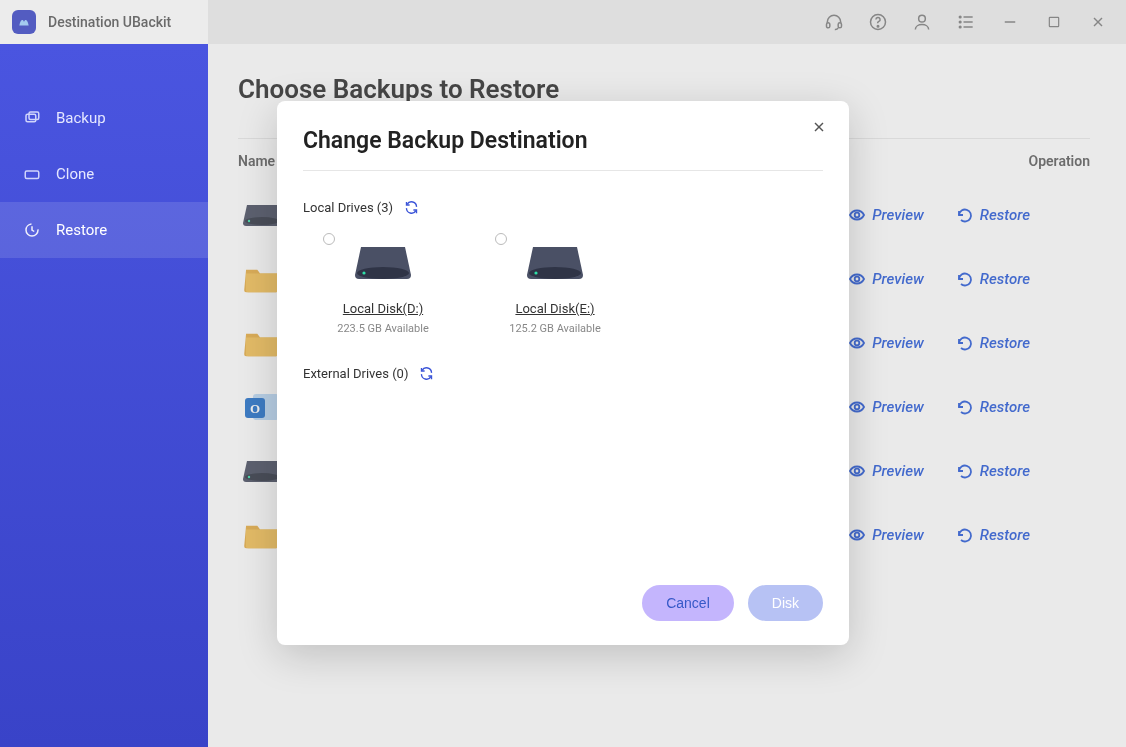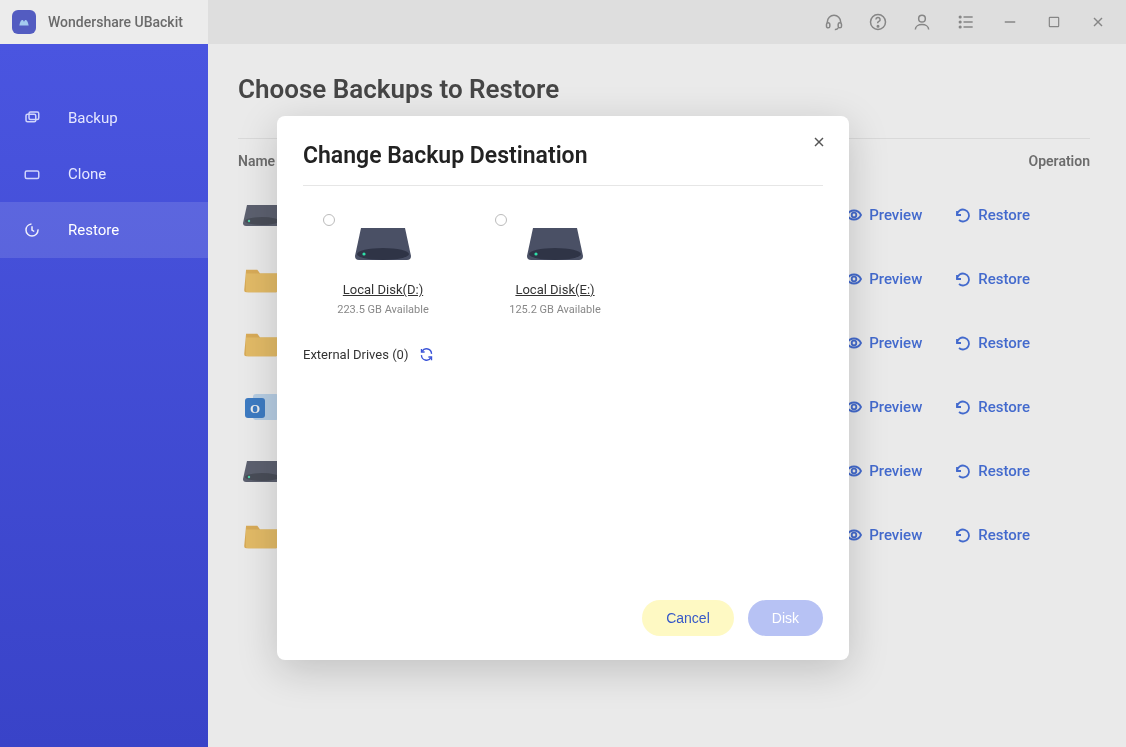--- a/index.html
+++ b/index.html
@@ -27,49 +27,49 @@
   .titlebar-icons .ticon {
     width:20px; height:20px; display:flex; align-items:center; justify-content:center;
     color:#666; cursor:pointer;
   }
   .body-row { flex:1; display:flex; min-height:0;}
   .sidebar {
     width:208px; background: linear-gradient(180deg,#4a55e0 0%, #3943c8 100%);
     color:#fff; display:flex; flex-direction:column; padding-top:6px;
   }
   .sidebar-item {
-    display:flex; align-items:center; gap:26px; padding:18px 22px; font-size:15px;
+    display:flex; align-items:center; gap:14px; padding:18px 22px; font-size:15px;
     color:#e5e7ff; cursor:pointer;
   }
   .sidebar-item.active { background: rgba(255,255,255,0.12); color:#fff; }
   .sidebar-item .sicon { width:20px; height:20px; display:flex; align-items:center; justify-content:center; opacity:.9;}
   .main {
     flex:1; padding:30px 36px 0 30px; position:relative; overflow:hidden;
   }
   .page-title { font-size:26px; font-weight:600; color:#222; margin-bottom:34px;}
   .hr { height:1px; background:#e6e6e6; margin-bottom:14px;}
   .col-header { font-size:14px; color:#555; font-weight:600; margin-bottom:14px; display:flex;}
   .col-name { width:500px;}
   .col-op { padding-left:80px;}
   .backup-list {}
   .backup-row { display:flex; align-items:center; height:64px;}
   .backup-icon { width:48px; display:flex; justify-content:center;}
   .row-actions { margin-left:auto; display:flex; gap:32px; padding-right:60px;}
-  .action-link { display:flex; align-items:center; gap:6px; color:#1e52d6; font-size:15px; font-weight:500; cursor:pointer;}
+  .action-link { display:flex; align-items:center; gap:6px; color:#1e52d6; font-size:15px; font-weight:500; cursor:pointer;font-style:italic;}
   
   .backdrop {
     position:absolute; left:208px; top:0; right:0; bottom:0;
     background: rgba(180,180,180,0.25);
   }
   .backdrop-top {
     position:absolute; left:0; top:0; right:0; height:44px;
     background: rgba(180,180,180,0.22);
   }
   .modal {
-    position:absolute; left:277px; top:116px; width:572px; height:544px;
+    position:absolute; left:277px; top:101px; width:572px; height:544px;
     background:#fff; border-radius:8px; box-shadow:0 10px 40px rgba(0,0,0,.18);
     display:flex; flex-direction:column;
     padding:26px 26px 18px 26px;
   }
   .modal-close {
     position:absolute; top:14px; right:18px; width:24px; height:24px;
     display:flex; align-items:center; justify-content:center; cursor:pointer; color:#666;
   }
   .modal-title { font-size:23px; font-weight:600; color:#222; margin-bottom:16px;}
   .modal-hr { height:1px; background:#e6e6e6; margin-bottom:28px;}
@@ -81,40 +81,40 @@
     position:absolute; top:0; left:6px; width:12px; height:12px; border-radius:50%;
     border:1.6px solid #bbb; background:#fff;
   }
   .drive-img { margin-top:6px; margin-bottom:14px;}
   .drive-name { font-size:13px; color:#333; margin-bottom:6px;text-decoration:underline;}
   .drive-avail { font-size:11px; color:#888;}
   .modal-footer { margin-top:auto; display:flex; justify-content:flex-end; gap:14px; padding-bottom:6px;}
   .btn {
     height:36px; padding:0 24px; border:none; border-radius:18px; font-size:14px; cursor:pointer;
   }
-  .btn-cancel { background:#fef9c3; color:#3759c8;}
+  .btn-cancel { background:#c4b5fd; color:#3759c8;}
   .btn-okay { background:#b7c2f4; color:#fff;}
   
   .folder-ic { width:38px; height:30px; }
   .drive-ic { width:38px; height:28px; }
   .outlook-ic { width:38px; height:38px;}
 </style>
 </head>
 <body>
 
 <div class="app-window">
 
   <div class="titlebar">
     <div class="titlebar-left">
       <div class="app-logo">
         <svg viewBox="0 0 24 24">
             <path fill="#9fd0ff" d="M4 18 C6 8 10 6 12 12 C14 6 18 8 20 18 Z"></path>
           </svg>
       </div>
-      <div class="app-title">Wondershare UBackit</div>
+      <div class="app-title">Destination UBackit</div>
     </div>
     <div class="titlebar-icons">
       <span class="ticon">
           <svg width="20" height="20" viewBox="0 0 24 24" fill="none" stroke="currentColor" stroke-width="1.8">
             <path d="M4 13v-1a8 8 0 0 1 16 0v1"></path>
             <rect x="3" y="13" width="4" height="6" rx="2"></rect>
             <rect x="17" y="13" width="4" height="6" rx="2"></rect>
             <path d="M17 19a4 4 0 0 1-4 2"></path>
           </svg>
         </span>
@@ -338,20 +338,31 @@
   <div class="modal">
     <div class="modal-close">
       <svg width="16" height="16" viewBox="0 0 24 24" stroke="#555" stroke-width="2">
           <line x1="6" y1="6" x2="18" y2="18"></line>
           <line x1="18" y1="6" x2="6" y2="18"></line>
         </svg>
     </div>
     <div class="modal-title">Change Backup Destination</div>
     <div class="modal-hr"></div>
 
+    <div class="section-row">
+      <span>Local Drives (3)</span>
+      <span class="refresh-icon">
+        <svg width="15" height="15" viewBox="0 0 24 24" fill="none" stroke="#3b54d8" stroke-width="2.2">
+            <path d="M20 11A8 8 0 0 0 5 7"></path>
+            <polyline points="4 3 4 8 9 8"></polyline>
+            <path d="M4 13a8 8 0 0 0 15 4"></path>
+            <polyline points="20 21 20 16 15 16"></polyline>
+          </svg>
+      </span>
+    </div>
 
     <div class="drive-grid" id="drive-grid">
         <div class="drive-card">
     <div class="drive-radio"></div>
     <div class="drive-img">
       <svg width="58" height="44" viewBox="0 0 56 44">
               <use href="#driveBig"></use>
             </svg>
     </div>
     <div class="drive-name">Local Disk(D:)</div>

